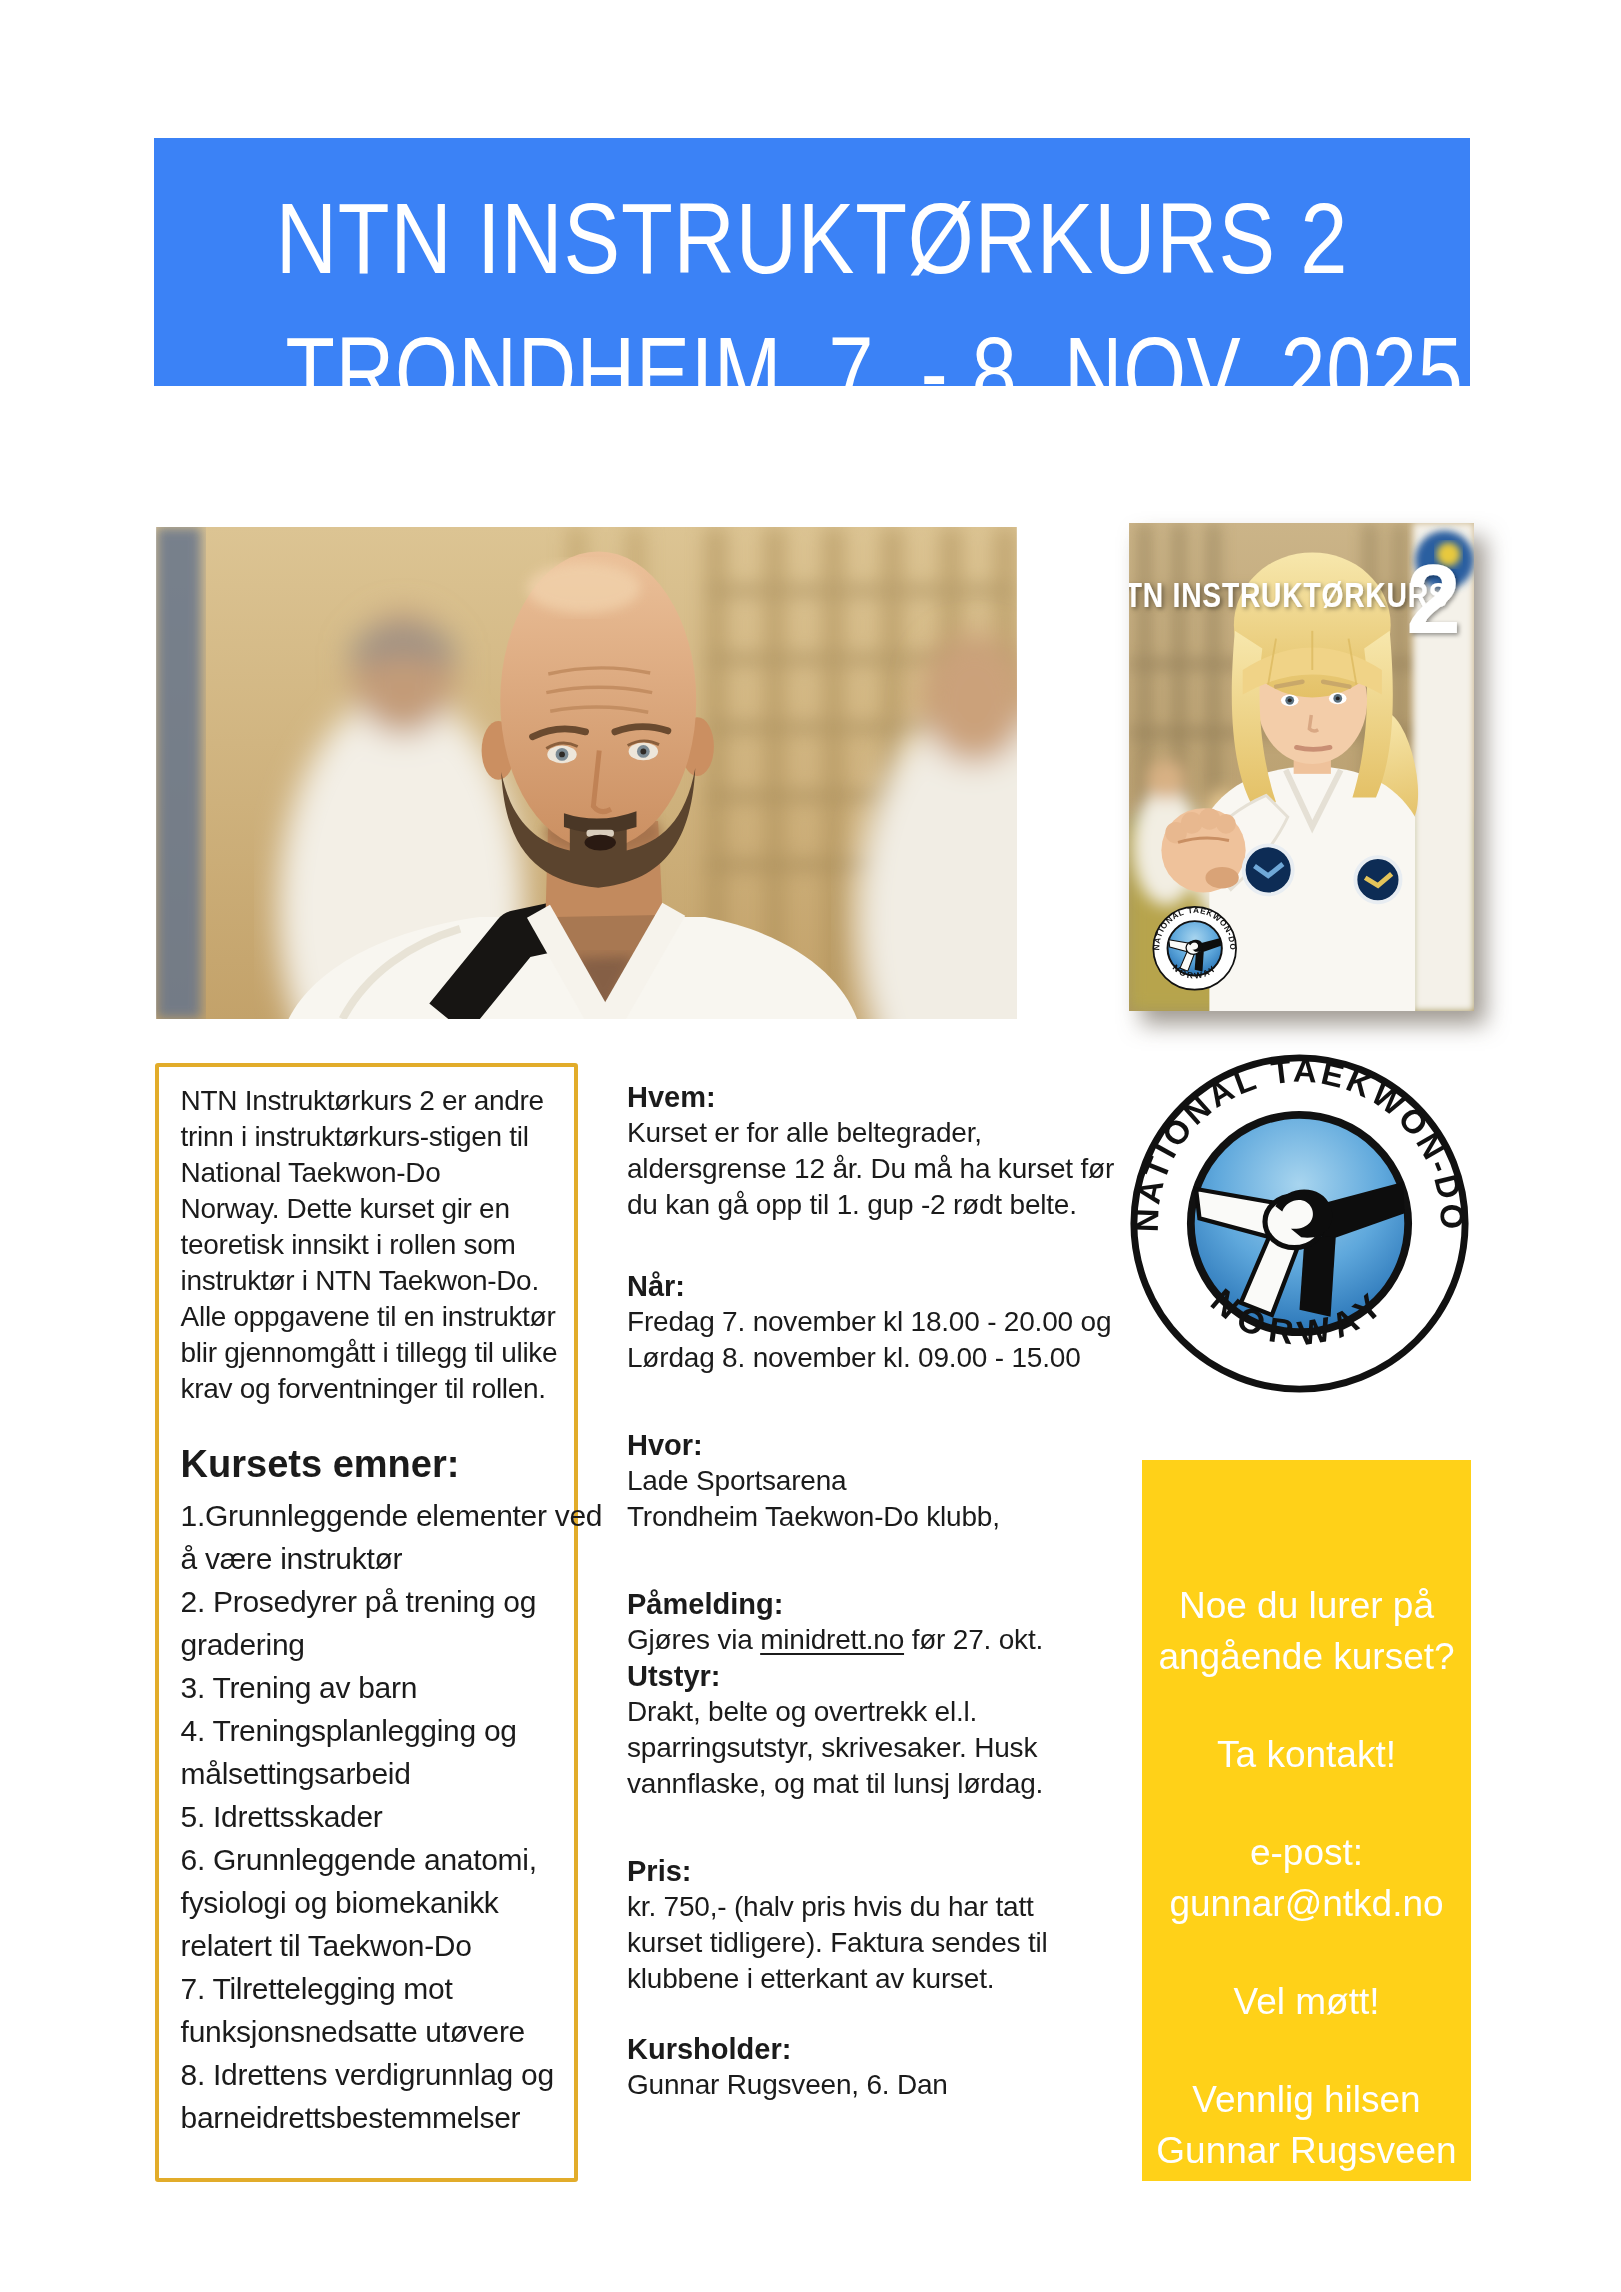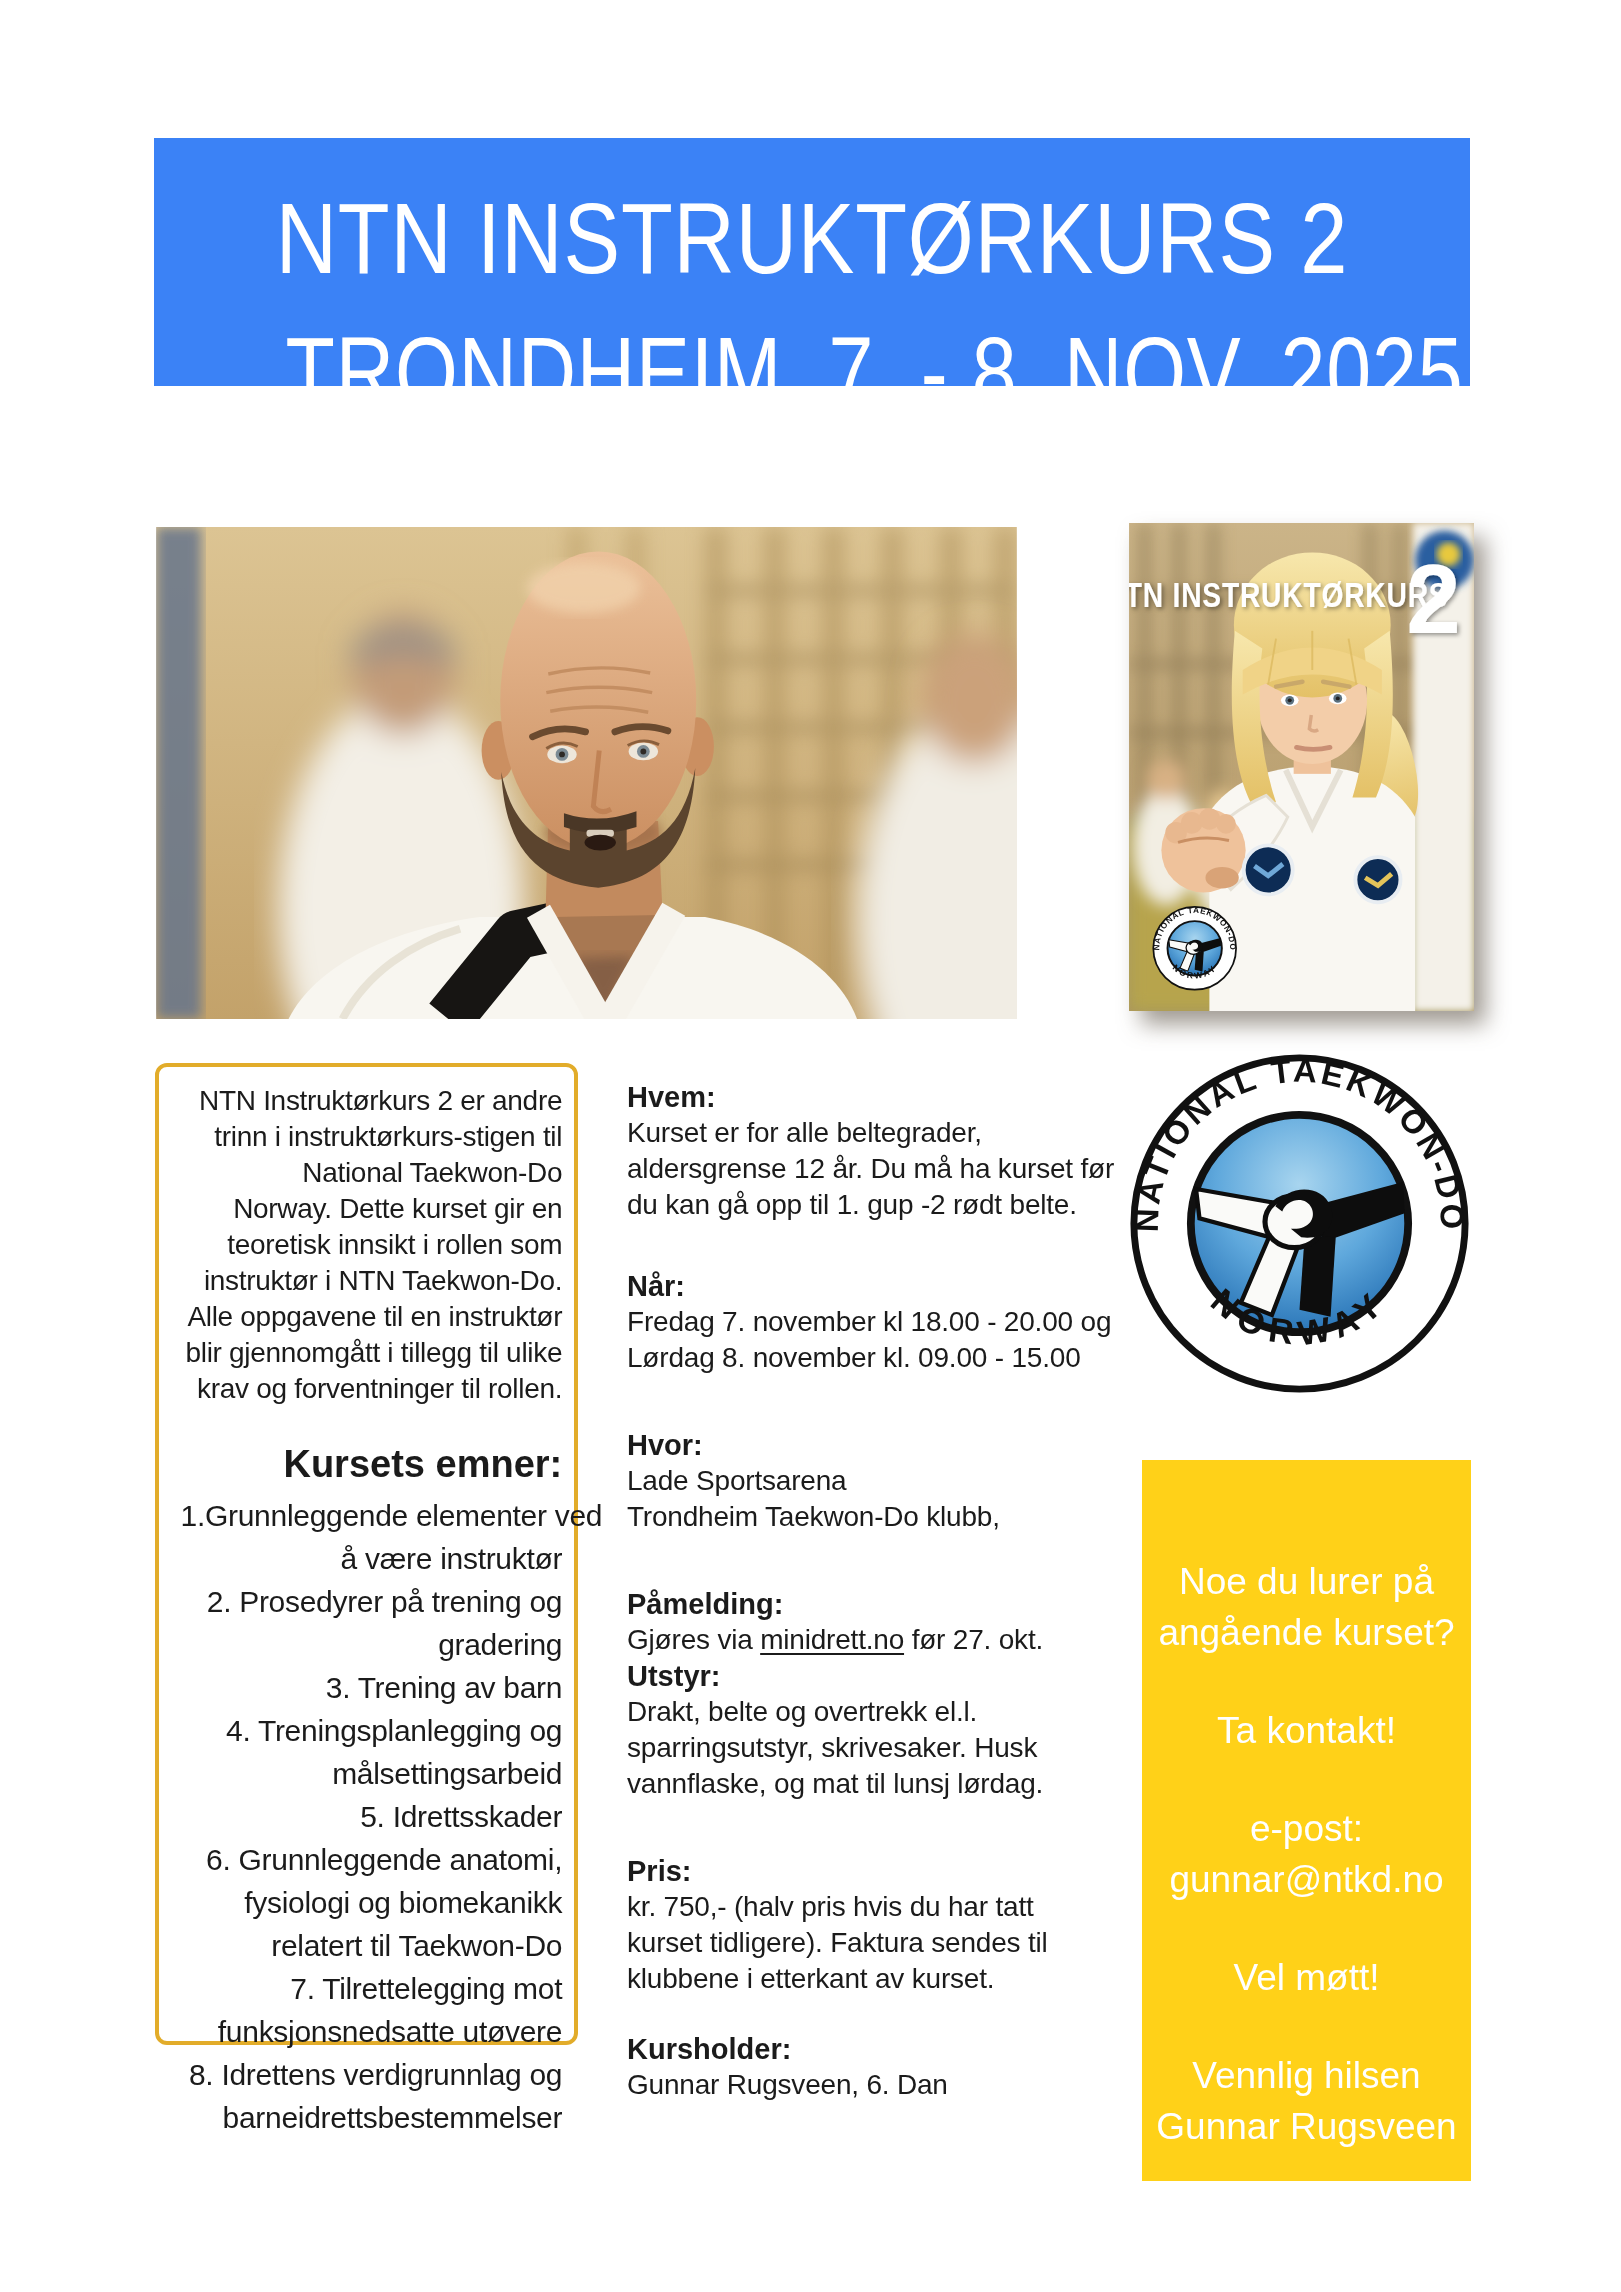--- a/index.html
+++ b/index.html
@@ -14,44 +14,44 @@
   .banner-line.l1{margin-top:45px;transform:scaleX(.84);}
   .banner-line.l2{margin-top:23.5px;transform:scaleX(.80);}
 
   
   .photo-man{position:absolute;left:156px;top:527px;width:861px;height:492px;overflow:hidden;}
   .poster{position:absolute;left:1129px;top:523px;width:345px;height:488px;overflow:hidden;
           box-shadow:11.8px 13.7px 21.6px rgba(80,70,55,.55);}
   .photo-man svg,.poster svg{display:block;}
 
   
-  .left-box{position:absolute;left:155px;top:1063px;width:423px;height:982px;
-            box-sizing:border-box;border:4.9px solid #E2AC2A;border-radius:12px;
-            padding:15.7px 11.8px 0 21.6px;background:#ffffff;text-align:right;}
+  .left-box{position:absolute;left:155px;top:1063px;width:423px;height:1119px;
+            box-sizing:border-box;border:4.9px solid #E2AC2A;border-radius:3px;
+            padding:15.7px 11.8px 0 21.6px;background:#ffffff;}
   .intro-line{font-size:28px;line-height:36px;white-space:nowrap;letter-spacing:-0.3px;}
   .topics-heading{margin-top:35px;font-size:38px;font-weight:bold;line-height:45px;}
   .topics-list{margin-top:7.8px;}
   .t-line{font-size:30px;line-height:43px;white-space:nowrap;letter-spacing:-0.3px;}
 
   
   .details{position:absolute;left:627px;top:1063px;width:480px;}
   .sec{margin:0;}
   .sec-label{font-weight:bold;font-size:29px;line-height:36px;}
   .d-line{font-size:28px;line-height:36px;white-space:nowrap;letter-spacing:-0.2px;}
   .mt-first{margin-top:15.7px;}
   .mt-a{margin-top:45px;} .mt-b{margin-top:51px;} .mt-c{} .mt-d{margin-top:34px;}
   .inline-link{text-decoration:underline;color:#1b1b1b;text-underline-offset:3.9px;}
 
   
   .logo-big{position:absolute;left:1127px;top:1051px;width:345px;height:345px;}
 
   
   .contact{position:absolute;left:1142px;top:1460px;width:329px;height:721px;
            box-sizing:border-box;background:#FFD118;color:#ffffff;text-align:center;
-           padding-top:96px;font-size:37px;line-height:51px;}
+           padding-top:120px;font-size:37px;line-height:51px;}
   .contact p{margin:0 0 47px 0;}
   .email-link{color:#ffffff;text-underline-offset:4.9px;}
 </style>
 </head>
 <body>
 
 <svg width="0" height="0" style="position:absolute" aria-hidden="true">
   <defs>
     <radialGradient id="blueG" cx="0.5" cy="0.32" r="0.85">
       <stop offset="0" stop-color="#A8D5EF"></stop>

